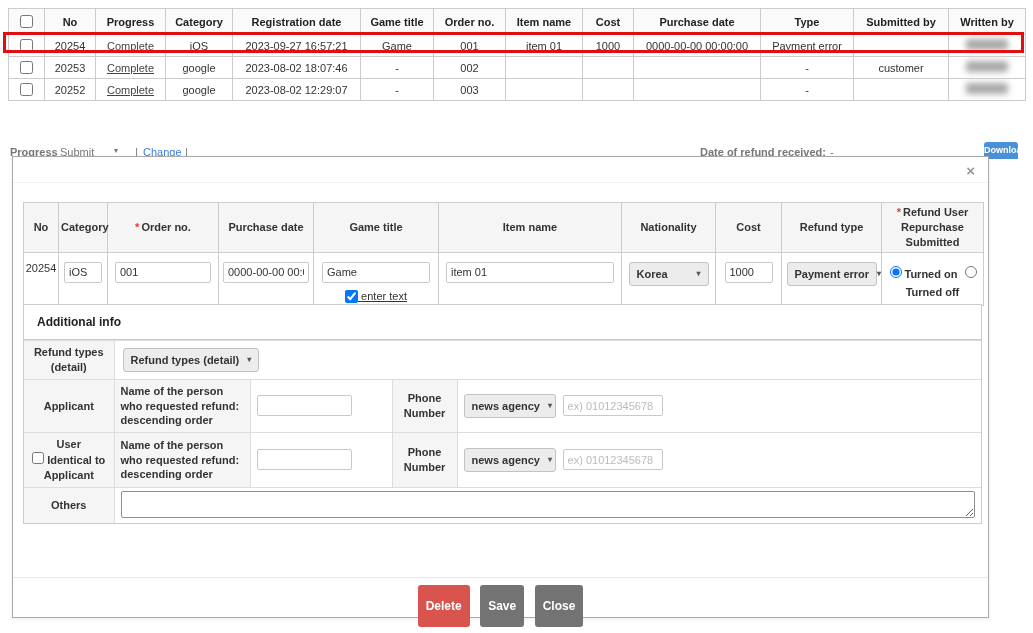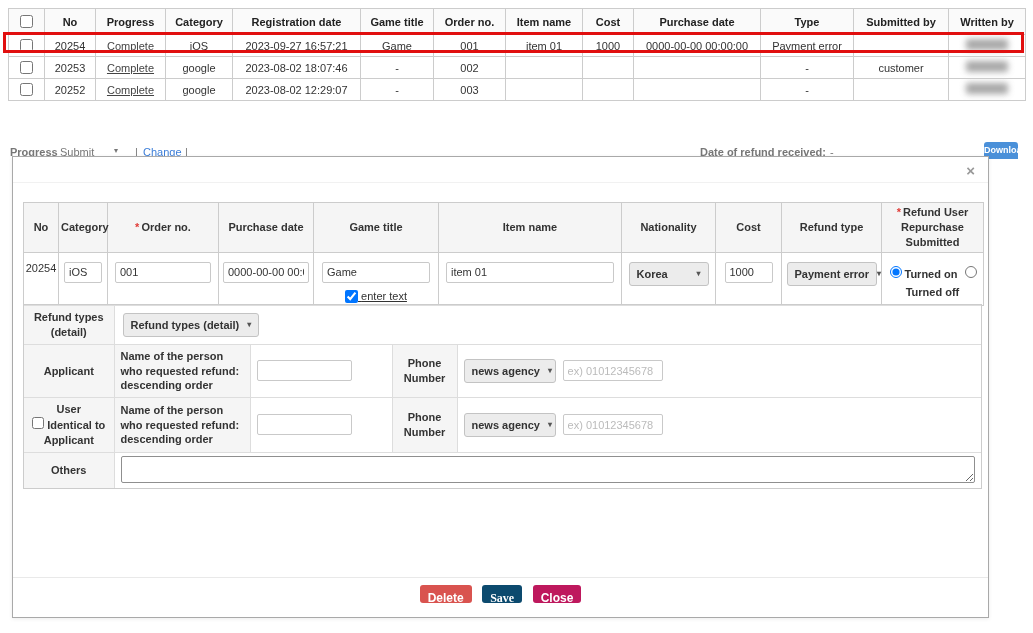--- a/index.html
+++ b/index.html
@@ -52,24 +52,24 @@
   .add-table tr td:first-child { border-left:none; } .add-table tr td:last-child { border-right:none; }
   .add-table tr:last-child td { border-bottom:none; }
   .lbl { background:#f5f5f5; font-weight:bold; text-align:center; line-height:1.35; }
   .namecell { background:#f5f5f5; font-weight:bold; line-height:1.35; }
   .usr-cb { width:12px; height:12px; margin:0 3px -2px 0; }
   .others-ta { width:100%; height:27px; border:1px solid #8f8f8f; border-radius:2px; font-family:inherit; font-size:11px; resize:both; }
 
   .exit-bar { position:absolute; left:10px; top:361px; width:957px; height:23px; background:#ebebeb; border:1px solid #dcdcdc; text-align:center; line-height:22px; font-size:11px; color:#333; cursor:pointer; }
   .btn-sep { position:absolute; left:0; top:420px; width:100%; border-top:1px solid #e9e9e9; }
   .btn-row { position:absolute; left:0; top:428px; width:100%; text-align:center; }
-  .btn { display:inline-block; height:18px; line-height:26px; padding:0 8px; border-radius:3px; color:#fff; font-weight:bold; font-size:12px; margin:0 3px; cursor:pointer; border:none; font-family:inherit; }
+  .btn { display:inline-block; height:42px; line-height:26px; padding:0 8px; border-radius:3px; color:#fff; font-weight:bold; font-size:12px; margin:0 3px; cursor:pointer; border:none; font-family:inherit; }
   .btn-delete { background:#d9534f; }
-  .btn-save { background:#0c4a6e;font-family:Liberation Serif, serif; }
-  .btn-close { background:#be185d; }
+  .btn-save { background:#737373; }
+  .btn-close { background:#737373; }
 </style>
 </head>
 <body>
 
 <div class="stage">
 
   <table class="top-table">
     <colgroup>
       <col style="width:36px">
         <col style="width:51px">
@@ -216,20 +216,21 @@
           <div class="radio-wrap">
             <label><input type="radio" name="repx" checked="" style=""><span>Turned on</span></label>
             <label><input type="radio" name="repx" style=""><span>Turned off</span></label>
           </div>
         </td>
       </tr>
     </tbody>
       </table>
 
     <div class="add-section">
+      <div class="add-title">Additional info</div>
       <table class="add-table">
         <colgroup>
           <col style="width:90px">
             <col style="width:136px">
             <col style="width:142px">
             <col style="width:65px">
             <col>
         </colgroup>
         <tbody>
             <tr style="height:36px">

